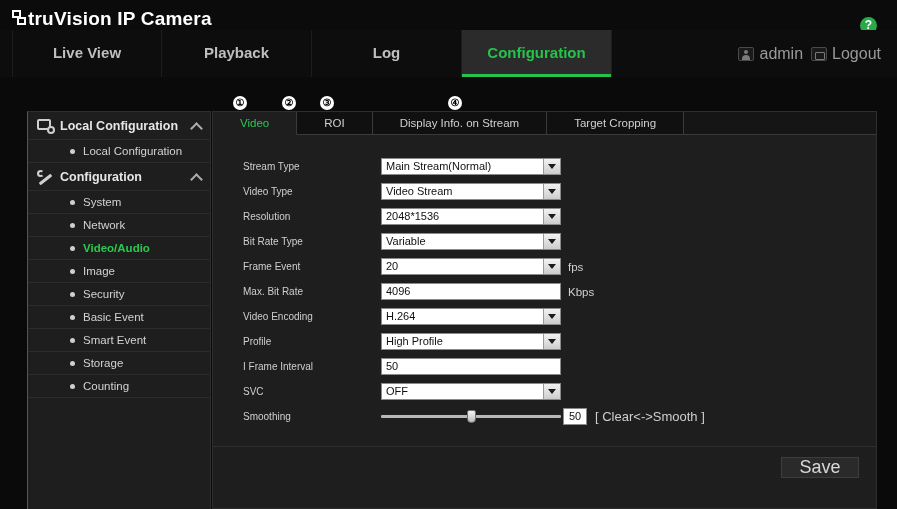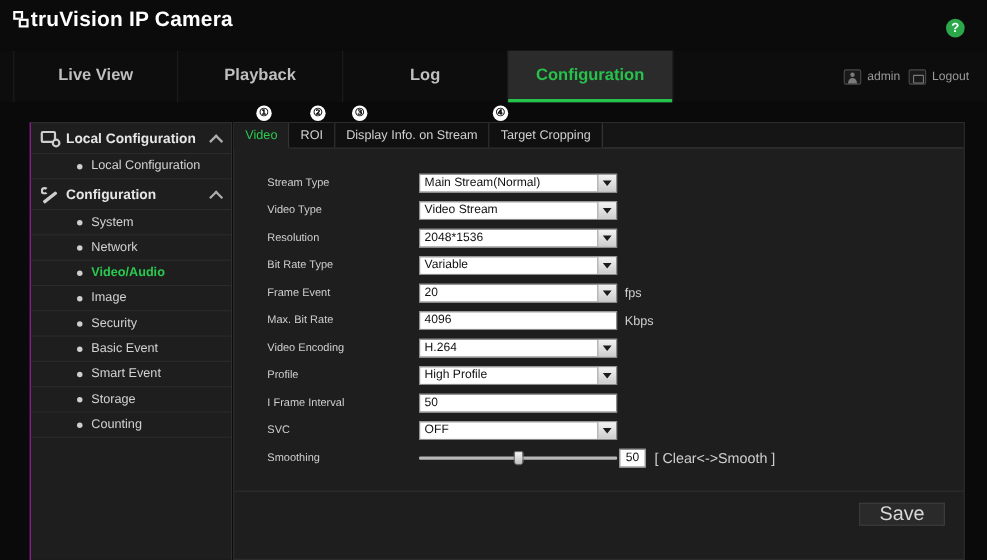--- a/index.html
+++ b/index.html
@@ -38,21 +38,21 @@
     position: absolute; right: 20px; top: 17px;
     width: 17px; height: 17px; border-radius: 50%;
     background: #2aa84a;
     color: #ffffff; font-size: 12px; font-weight: bold;
     text-align: center; line-height: 17px;
     cursor: pointer;
   }
 
   
   .navbar {
-    position: absolute; left: 0; top: 46px; width: 897px; height: 47px;
+    position: absolute; left: 0; top: 30px; width: 897px; height: 47px;
     background: #0d0d0d;
   }
   .nav-tabs { position: absolute; left: 12px; top: 0; display: flex; height: 47px; }
   .nav-tab {
     width: 150px; height: 47px; line-height: 46px; text-align: center;
     color: #bfbfbf; font-size: 15px; font-weight: bold;
     border-right: 1px solid #1d1d1d;
     cursor: pointer; position: relative;
   }
   .nav-tab:first-child { border-left: 1px solid #1d1d1d; }
@@ -78,21 +78,21 @@
     width: 4px; height: 4px; border-radius: 50%; background: #7a7a7a;
   }
   .mini-icon.user::after {
     content: ""; position: absolute; left: 3px; top: 7px;
     width: 8px; height: 5px; border-radius: 4px 4px 0 0; background: #7a7a7a;
   }
   .mini-icon.logout::before {
     content: ""; position: absolute; left: 3px; top: 4px;
     width: 8px; height: 6px; border: 1px solid #7a7a7a; border-radius: 1px;
   }
-  .chip-label { color: #9a9a9a; font-size: 11px; }
+  .chip-label { color: #9a9a9a; font-size: 16px; }
 
   
   .body-wrap { position: absolute; left: 0; top: 93px; width: 897px; height: 416px; }
 
   
   .sidebar {
     position: absolute; left: 27px; top: 18px;
     width: 184px; height: 398px;
     background: #1e1e1e;
     border-top: 1px solid #2e2e2e;
@@ -168,21 +168,21 @@
     font-size: 10px; font-weight: bold;
     text-align: center; line-height: 14px;
   }
 
   .tabs-row {
     height: 23px; display: flex; align-items: stretch;
     background: #151515;
     border-bottom: 1px solid #3a3a3a;
   }
   .tab {
-    display: flex; align-items: center; padding: 0 10px;
+    display: flex; align-items: center; padding: 0 27px;
     font-size: 11.5px; color: #d0d0d0;
     border-right: 1px solid #3a3a3a;
     cursor: pointer; white-space: nowrap;
     background: #101010;
   }
   .tab.active {
     color: #2ac94f; background: #1e1e1e;
     border-bottom: 1px solid #1e1e1e; margin-bottom: -1px;
   }
 

